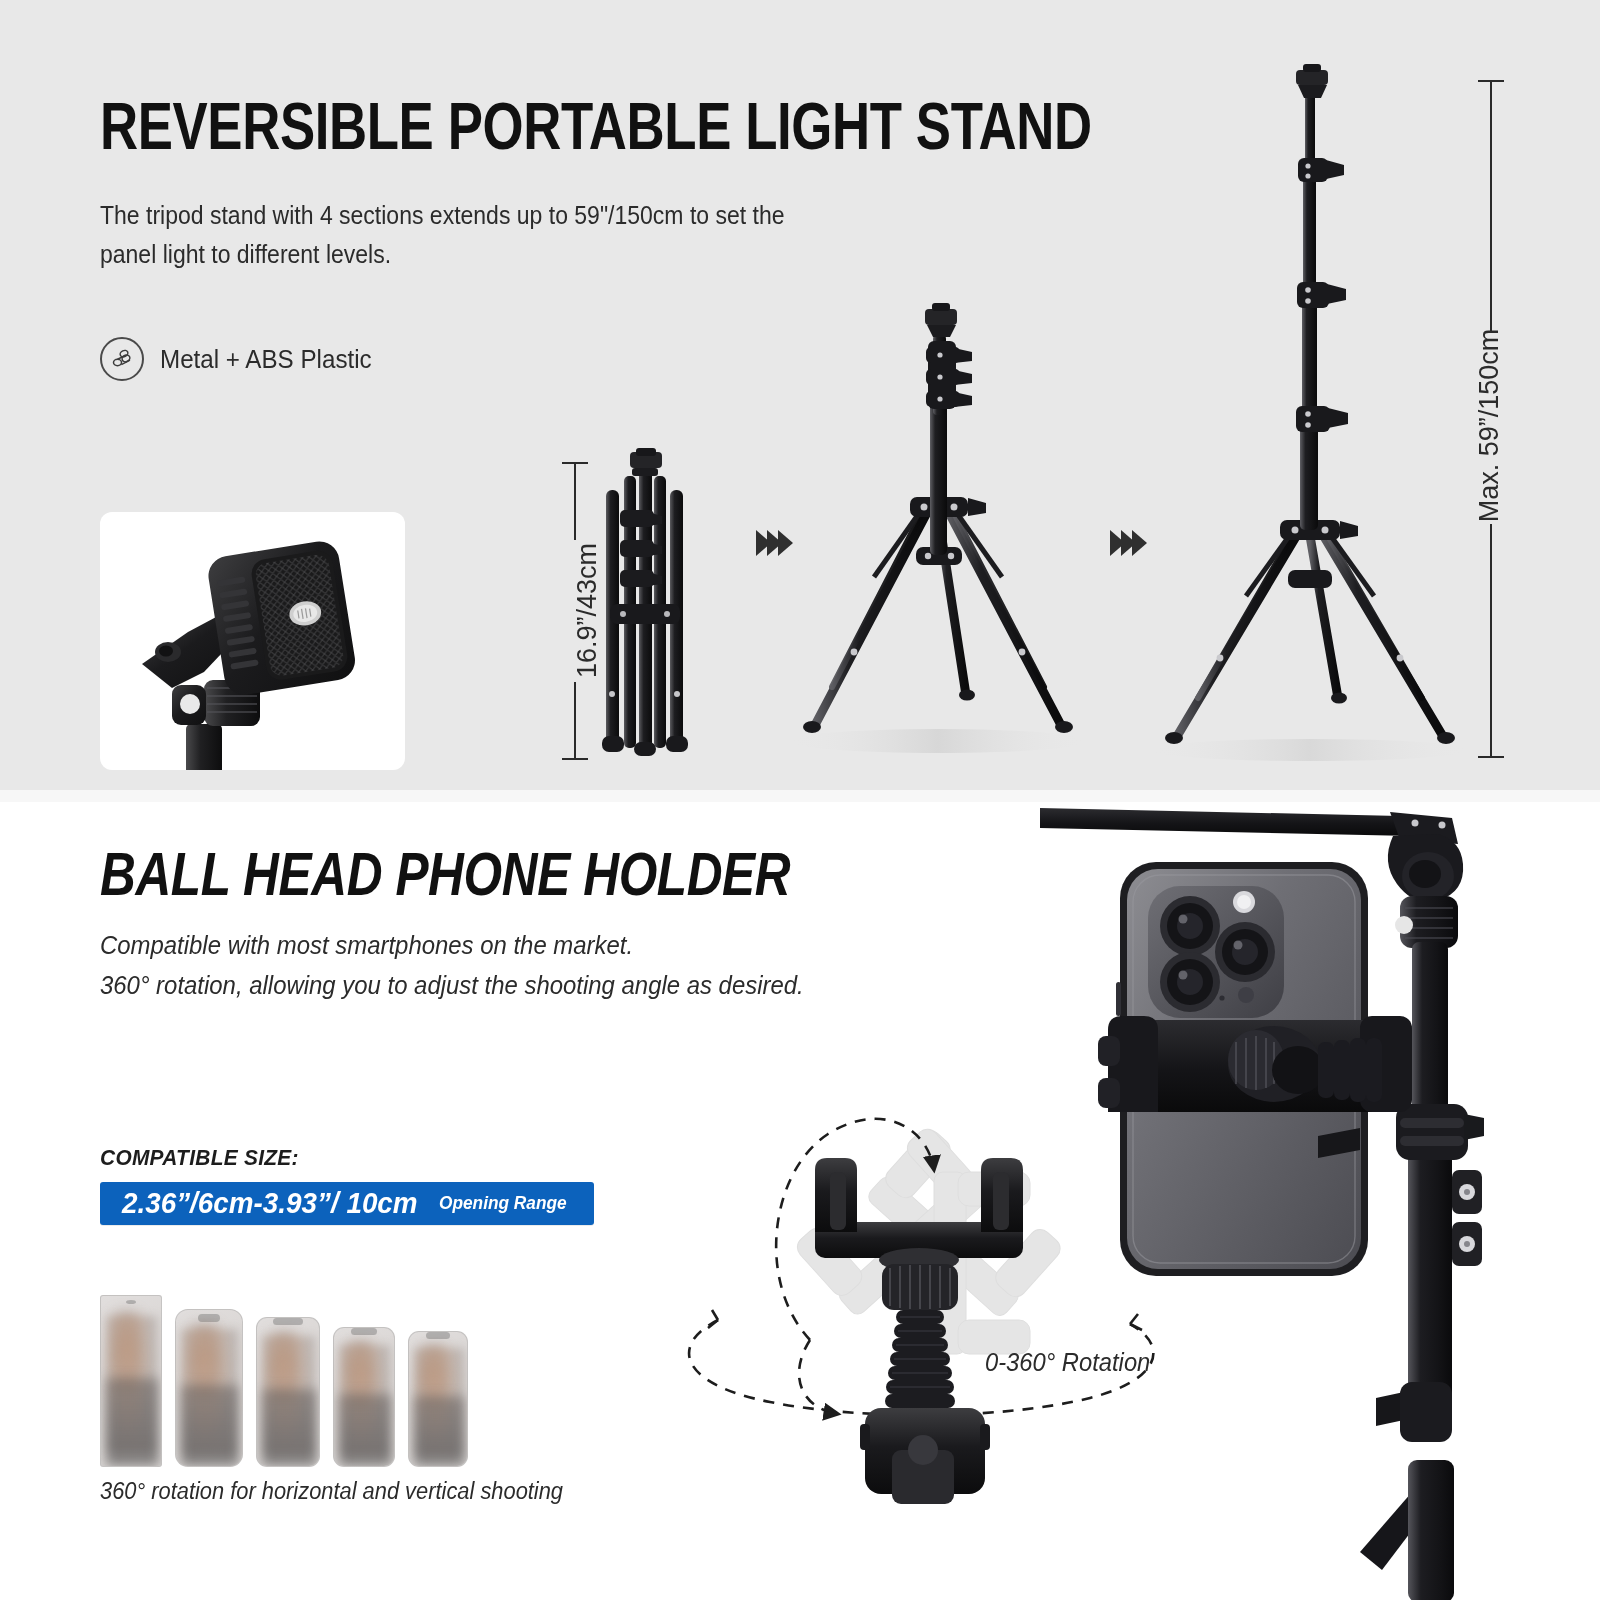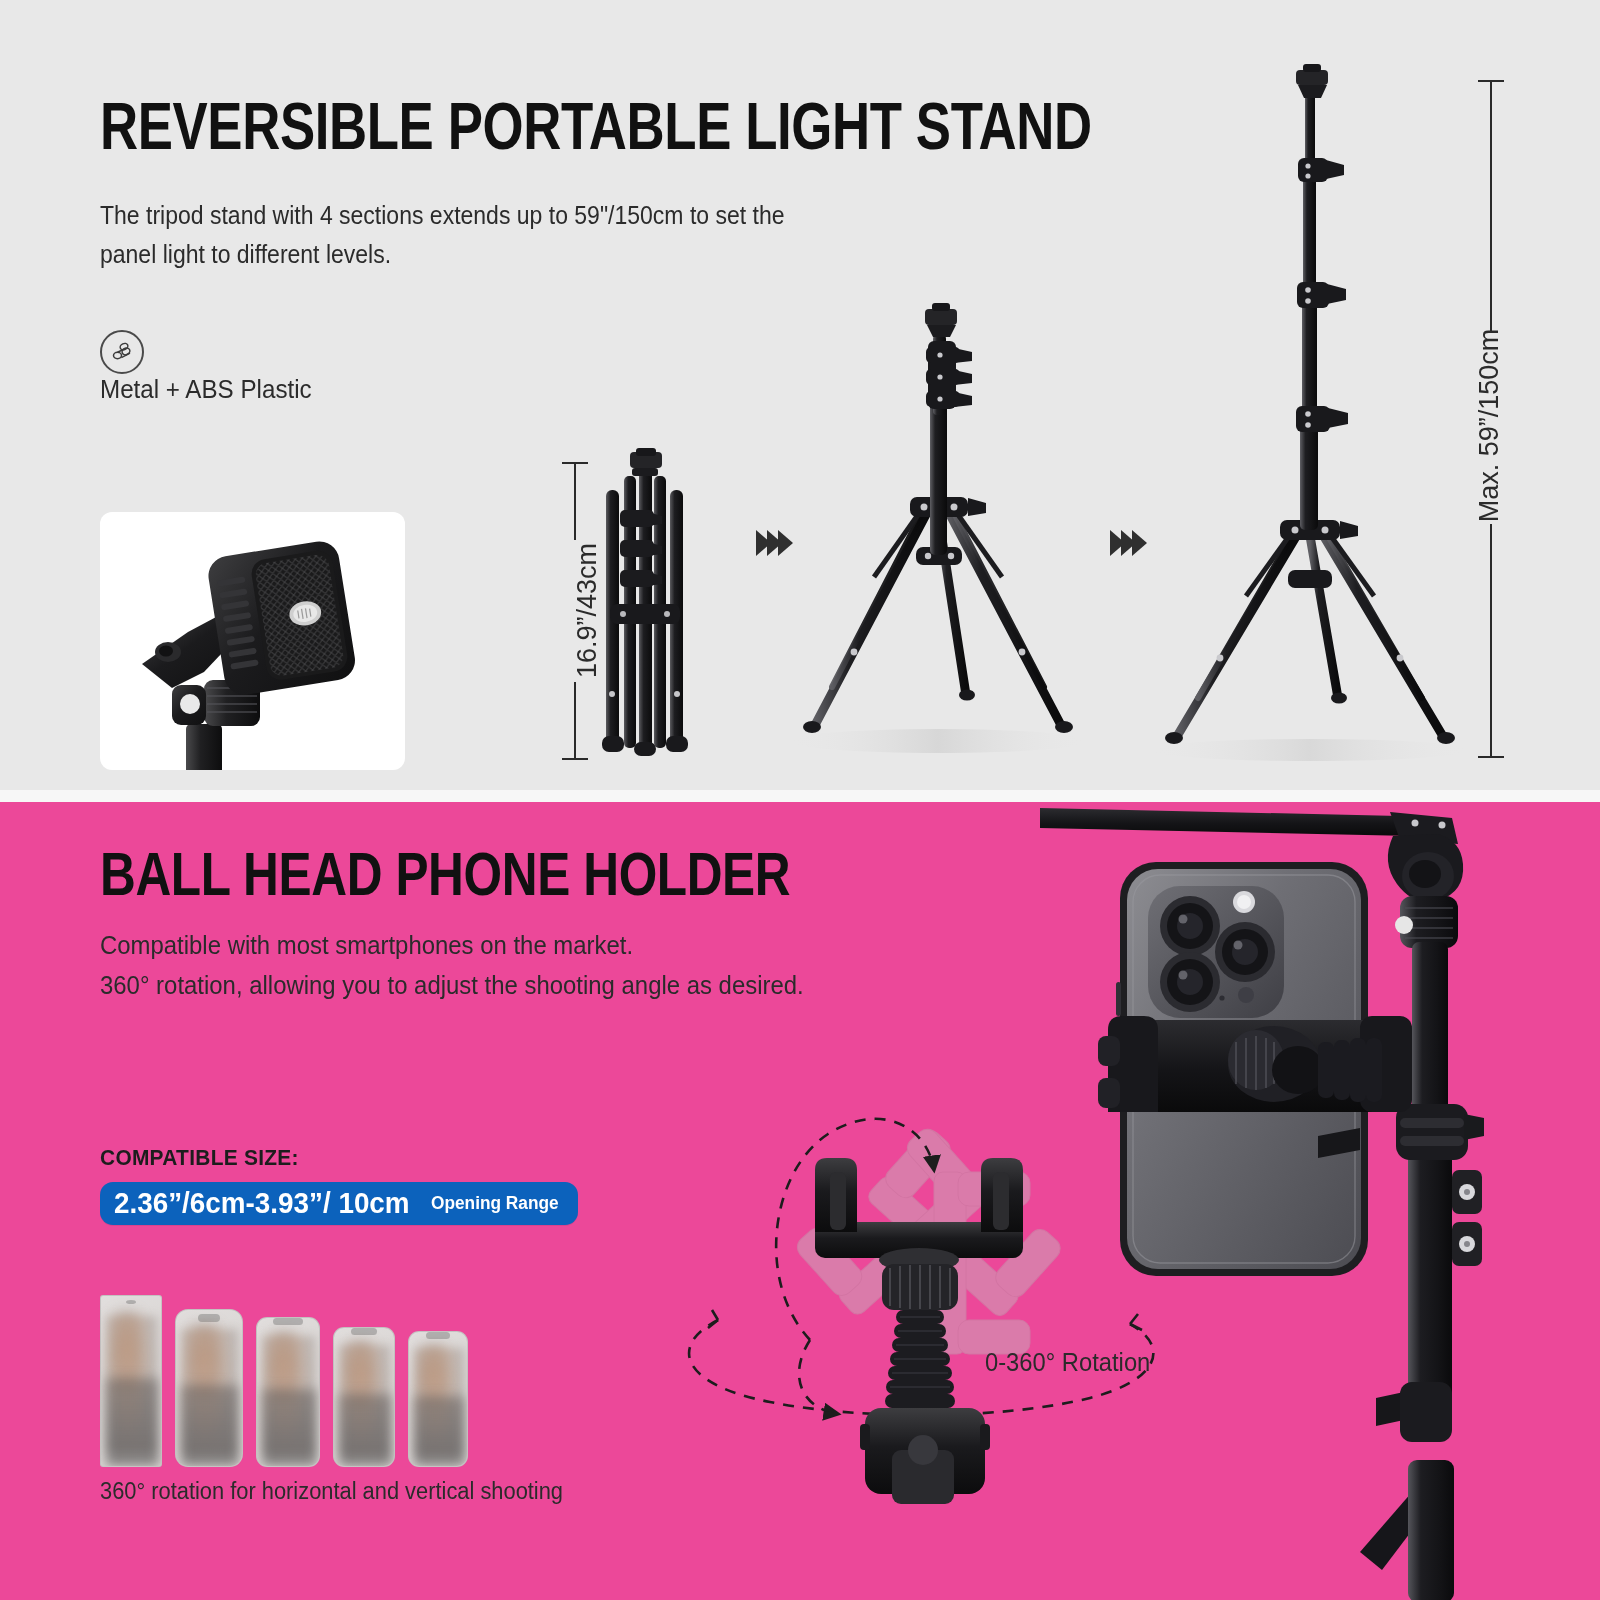--- a/index.html
+++ b/index.html
@@ -7,21 +7,21 @@
     width: 1600px; height: 1600px;
     background: #e8e8e8;
     font-family: "Liberation Sans", sans-serif;
     overflow: hidden;
   }
   .page { position: relative; width: 1516px; height: 1600px; background: #e8e8e8; }
 
   
   .sec1 { position: absolute; left: 0; top: 0; width: 1600px; height: 790px; background: #e8e8e8; }
   .divider { position: absolute; left: 0; top: 790px; width: 1600px; height: 12px; background: #f7f7f7; }
-  .sec2 { position: absolute; left: 0; top: 802px; width: 1600px; height: 798px; background: #ec4899; }
+  .sec2 { position: absolute; left: 0; top: 802px; width: 1600px; height: 798px; background: #ffffff; font-style: italic; }
 
   .h1 {
     position: absolute;
     font-family: "Liberation Sans Narrow", "Liberation Sans", sans-serif;
     font-weight: 700;
     color: #111;
     letter-spacing: -0.5px;
     transform: scaleX(0.80);
     transform-origin: left center;
     white-space: nowrap;
@@ -38,21 +38,21 @@
     transform: scaleX(0.92);
     transform-origin: left top;
     white-space: pre-line;
   }
   #desc1 { left: 100px; top: 196px; width: 900px; }
   #desc2 { left: 100px; top: 925px; width: 950px; font-size: 26px; }
 
   
   .feat-list { position: absolute; left: 100px; top: 330px; }
   .feat {
-    display: flex; height: 58px; margin-bottom: 2px; flex-direction: column;
+    display: flex; align-items: center; height: 58px; margin-bottom: 2px;
   }
   .feat-ico {
     width: 44px; height: 44px; border-radius: 50%;
     border: 2px solid #4a4a4a;
     display: flex; align-items: center; justify-content: center;
     margin-right: 16px; flex: 0 0 auto;
   }
   .feat-ico svg { display: block; }
   .feat-label {
     font-family: "Liberation Sans Narrow", "Liberation Sans", sans-serif;
@@ -87,22 +87,22 @@
 
   
   .comp-label {
     position: absolute; left: 100px; top: 1145px;
     font-family: "Liberation Sans Narrow", "Liberation Sans", sans-serif;
     font-weight: 700; font-size: 22px; color: #1d1d1d; letter-spacing: 0.3px;
     transform: scaleX(0.95); transform-origin: left center;
   }
   .badge {
     position: absolute; left: 100px; top: 1182px;
-    height: 43px; padding: 0 14px;
-    background: #0c62bc; border-radius: 13px;
+    height: 43px; padding: 0 22px;
+    background: #0c62bc; border-radius: 3px;
     display: flex; align-items: center; gap: 9px;
     box-shadow: 0 1px 0 rgba(0,0,0,.08);
   }
   .badge-main {
     font-family: "Liberation Sans Narrow", "Liberation Sans", sans-serif;
     font-weight: 700; font-size: 29px; color: #fff; white-space: nowrap;
     transform: scaleX(0.96); transform-origin: left center;
   }
   .badge-sub {
     font-family: "Liberation Sans Narrow", "Liberation Sans", sans-serif;

